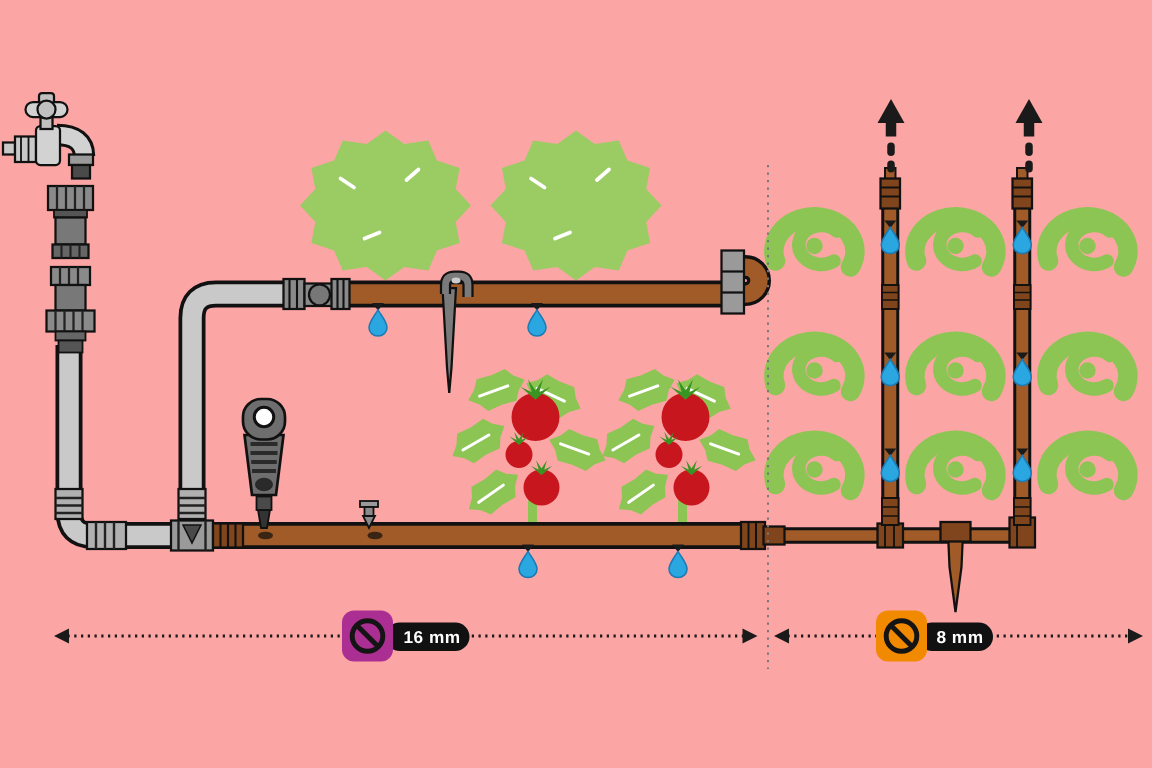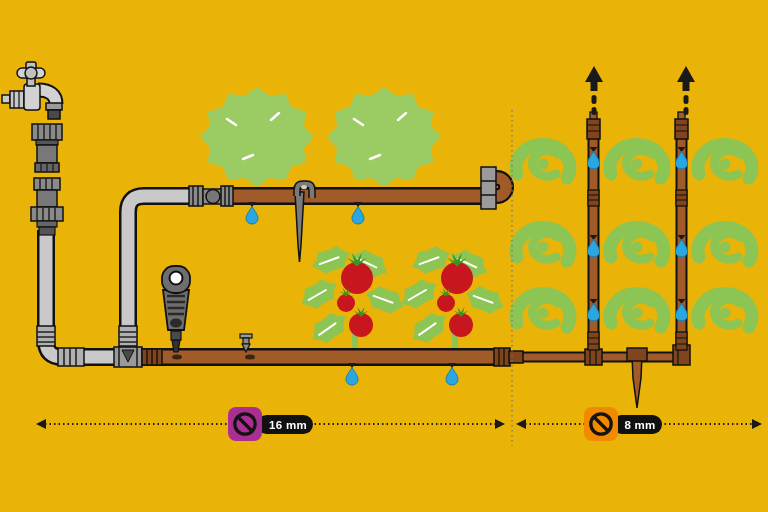--- a/index.html
+++ b/index.html
@@ -1,16 +1,16 @@
 <!DOCTYPE html>
 <html><head>
 <meta charset="utf-8">
 <style>
   html,body{margin:0;padding:0;background:#ffffff;}
-  #stage{position:relative;width:768px;height:512px;background:#eab308;overflow:hidden;
+  #stage{position:relative;width:768px;height:512px;background:#fca5a5;overflow:hidden;
          font-family:"Liberation Sans",sans-serif;}
   svg{display:block;}
   text.pill-label{font-family:"Liberation Sans",sans-serif;font-weight:bold;font-size:11.5px;
                   fill:#ffffff;letter-spacing:.3px;}
 </style>
 </head>
 <body>
 
 <div id="stage">
 <svg width="768" height="512" viewBox="0 0 768 512">

